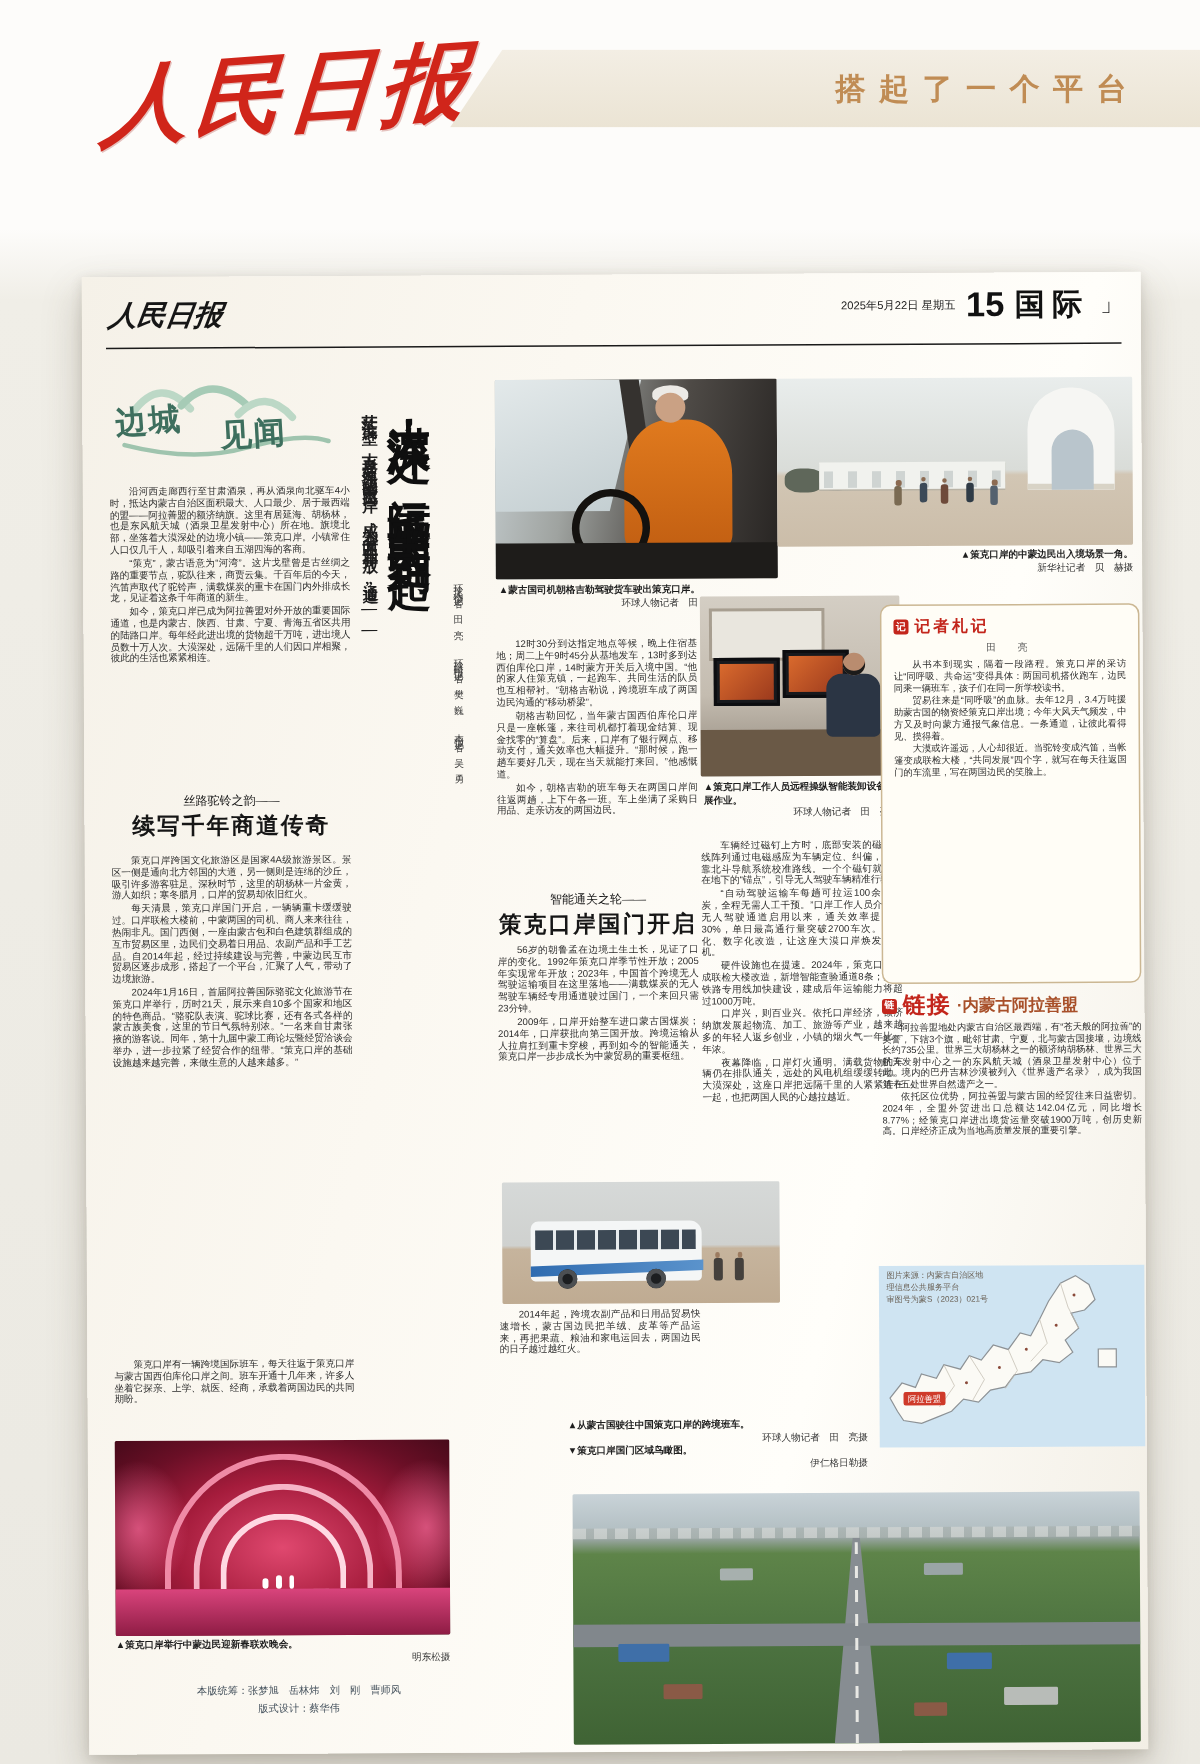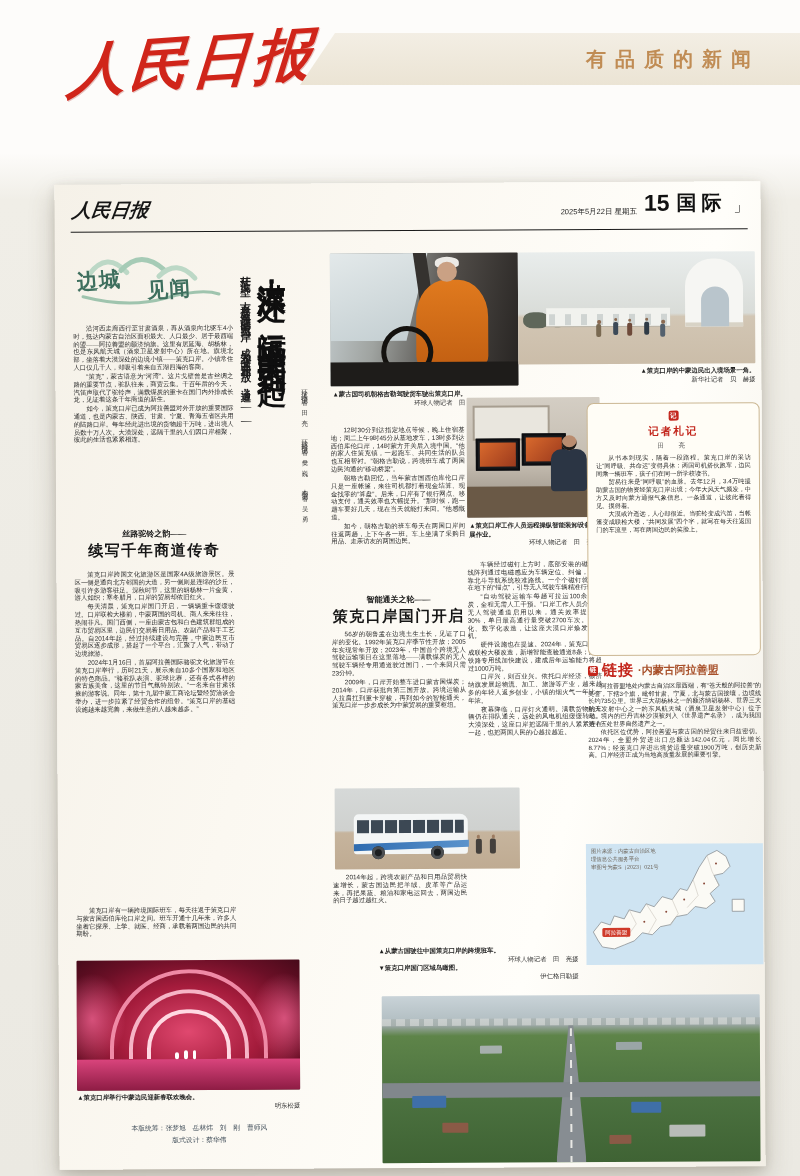--- a/index.html
+++ b/index.html
@@ -28,38 +28,38 @@
   .sheet{
     position:absolute;left:57px;top:183px;width:706px;height:985px;
     background:linear-gradient(105deg,#f5f1e8 0%,#fbf8f1 35%,#fffefa 70%,#f2eee5 100%);
     box-shadow:0 12px 26px rgba(90,80,60,.28),0 2px 8px rgba(90,80,60,.16);
     transform:rotate(-0.3deg);
   }
   .mast-logo{
     position:absolute;left:18px;top:13px;font-family:"Liberation Serif","DejaVu Serif",serif;
     font-style:italic;font-weight:900;font-size:19px;color:#161616;transform:skewX(-8deg);
   }
-  .mast-right{position:absolute;right:12px;top:8px;display:flex;align-items:flex-end;gap:7px;color:#111;}
+  .mast-right{position:absolute;right:12px;top:8px;display:flex;align-items:center;gap:7px;color:#111;}
   .mast-date{font-size:7.5px;color:#222;}
   .mast-pageno{font-size:23px;font-weight:700;}
   .mast-section{font-size:20px;font-weight:700;letter-spacing:5px;}
   .mast-bracket{font-size:15px;color:#111;}
   .mast-rule{position:absolute;left:16px;right:13px;top:47px;border-top:1.6px solid #1a1a1a;}
   
   .badge{position:absolute;left:14px;top:64px;width:156px;height:66px;}
   .badge svg{position:absolute;left:0;top:0;}
   .badge .t1{position:absolute;left:8px;top:18px;font-family:"Liberation Serif","DejaVu Serif",serif;
     font-weight:900;font-size:21px;color:#3e6f5e;transform:rotate(-4deg);letter-spacing:1px;}
   .badge .t2{position:absolute;left:78px;top:27px;font-family:"Liberation Serif","DejaVu Serif",serif;
     font-weight:900;font-size:21px;color:#3e6f5e;transform:rotate(-3deg);letter-spacing:1px;}
   
   .col-text{position:absolute;overflow:hidden;font-size:6.4px;line-height:1.22;color:#2c2c2c;}
   .col-text p{margin:0 0 1px 0;text-indent:2em;text-align:justify;text-justify:inter-character;}
   .subhead{position:absolute;text-align:center;font-family:"Liberation Serif","DejaVu Serif",serif;color:#161616;}
-  .subhead .pre{display:block;font-size:8px;font-weight:700;}
+  .subhead .pre{display:block;font-size:8px;font-weight:400;}
   .subhead .main{display:block;font-size:15px;font-weight:900;letter-spacing:1.5px;margin-top:2px;}
   
   .v{writing-mode:vertical-rl;text-orientation:upright;}
   .hl-intro{position:absolute;left:183px;top:84px;height:430px;font-family:"Liberation Serif","DejaVu Serif",serif;
     font-weight:700;font-size:10.5px;letter-spacing:3px;color:#1d1d1d;}
   .hl-title{position:absolute;left:197px;top:72px;height:545px;font-weight:900;font-size:29px;
     letter-spacing:5px;color:#0f0f0f;}
   .hl-byline{position:absolute;left:244px;top:200px;height:310px;font-size:6.5px;letter-spacing:2px;color:#3a3a3a;}
   
   .cap{position:absolute;font-size:6.4px;line-height:1.35;color:#1e1e1e;font-weight:700;}
@@ -117,41 +117,41 @@
   .ph-aerial .roadv{position:absolute;left:50%;top:18%;height:82%;width:30px;background:#878d92;transform:translateX(-50%);clip-path:polygon(42% 0,58% 0,100% 100%,0 100%);}
   .ph-aerial .roadh{position:absolute;left:0;top:52%;width:100%;height:9%;background:#81878c;}
   .ph-aerial .dash{position:absolute;left:50%;top:20%;height:80%;width:2px;transform:translateX(-50%);background:repeating-linear-gradient(180deg,#e8e8e4 0 8px,transparent 8px 16px);}
   .ph-aerial .b{position:absolute;border-radius:1px;}
   .ph-aerial .strip{position:absolute;left:0;top:14%;width:100%;height:4%;background:repeating-linear-gradient(90deg,#cfd3d1 0 9px,#aab3b1 9px 14px);opacity:.8;}
   
   .map{position:absolute;background:#cfe4f2;overflow:hidden;}
   .map-note{position:absolute;left:5px;top:4px;font-size:5.4px;line-height:1.45;color:#6b6257;z-index:2;}
   
   .notes-box{position:absolute;border:1px solid #cbb793;border-radius:7px;background:#fffdf6;padding:7px 8px;box-sizing:border-box;}
-  .box-label{display:flex;align-items:center;gap:4px;flex-direction:column;}
+  .box-label{display:flex;align-items:center;gap:4px;}
   .box-icon{width:10px;height:10px;background:#c3261c;color:#fff;border-radius:2px;font-size:6.5px;font-weight:700;
     display:flex;align-items:center;justify-content:center;flex:0 0 auto;}
   .box-label .lt{color:#c3261c;font-weight:900;font-size:10.5px;letter-spacing:2px;font-family:"Liberation Serif","DejaVu Serif",serif;}
   .notes-title{font-size:11px;font-weight:900;color:#141414;margin-top:5px;letter-spacing:0.2px;font-family:"Liberation Serif","DejaVu Serif",serif;}
   .notes-author{text-align:center;font-size:6.5px;color:#555;margin:3px 0 3px 0;letter-spacing:4px;}
   .notes-body{font-size:6.2px;line-height:1.25;color:#2c2c2c;overflow:hidden;}
   .notes-body p{margin:0 0 1px;text-indent:2em;text-align:justify;text-justify:inter-character;}
   .link-head{position:absolute;display:flex;align-items:center;gap:4px;}
   .link-head .lt{color:#c3261c;font-weight:900;font-size:15px;letter-spacing:1px;font-family:"Liberation Serif","DejaVu Serif",serif;}
   .link-head .sub{color:#a8502a;font-weight:900;font-size:11px;font-family:Liberation Sans, sans-serif;}
   
   .credits{position:absolute;text-align:center;font-size:6.8px;color:#44515c;line-height:1.7;}
 </style>
 </head>
 <body>
 
 <div class="banner">
   <div class="brand-logo">人民日报</div>
   <div class="ribbon">
-    <span>有品质的新闻</span>
+    <span>搭起了一个平台</span>
   </div>
 </div>
 
 <div class="sheet">
 
   <div class="mast-logo">人民日报</div>
   <div class="mast-right">
     <span class="mast-date">2025年5月22日 星期五</span>
     <span class="mast-pageno">15</span>
     <span class="mast-section">国际</span>

